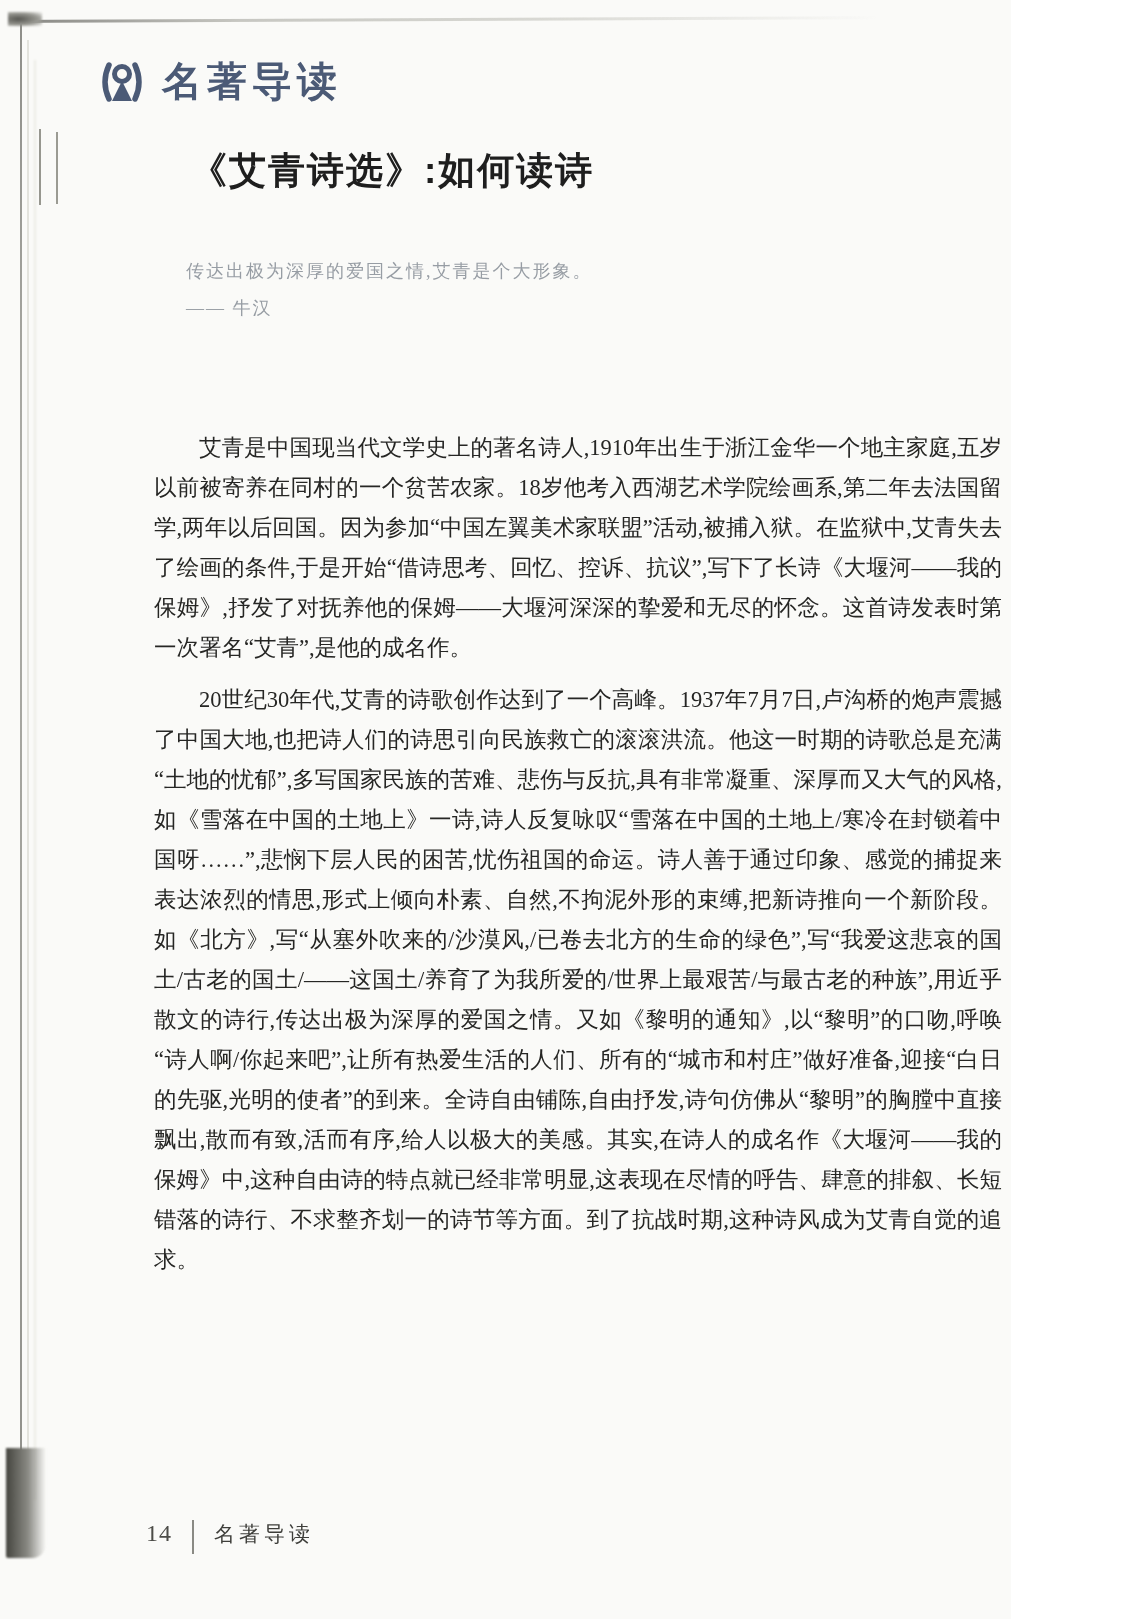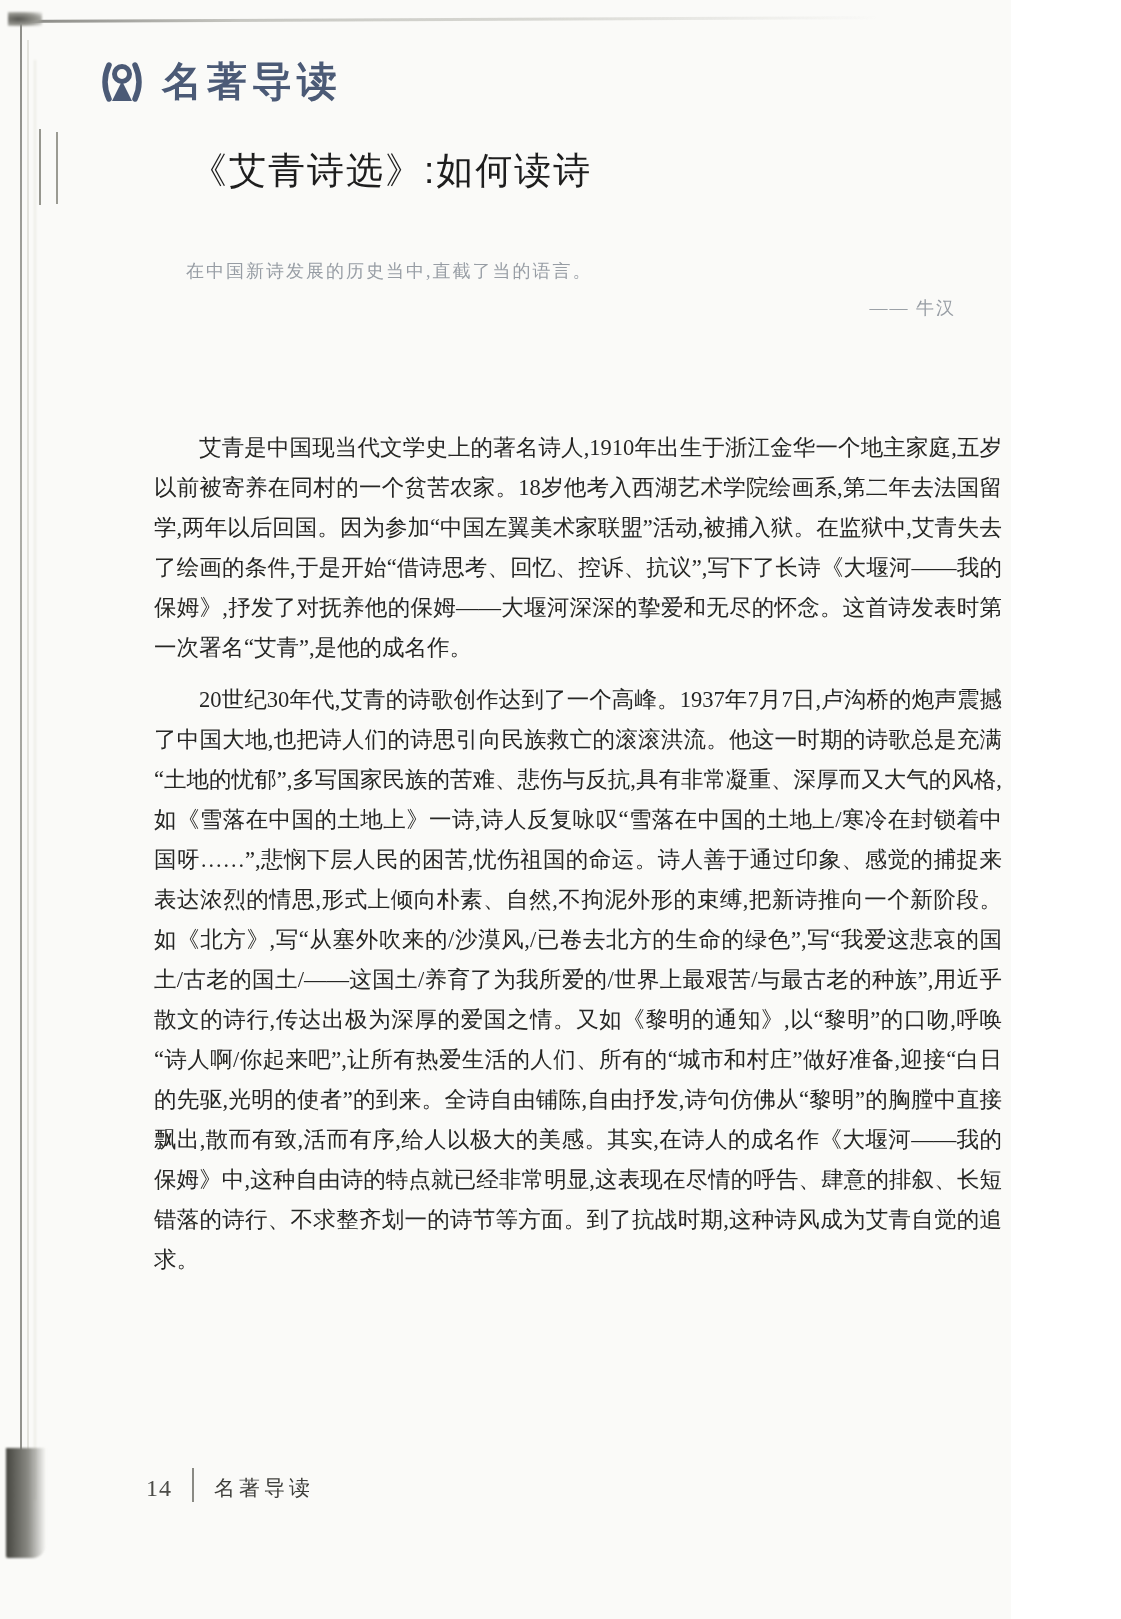--- a/index.html
+++ b/index.html
@@ -62,46 +62,46 @@
   .header .icon-wrap { width: 48px; height: 54px; }
   .section-label {
     font-family: "Liberation Sans", "DejaVu Sans", sans-serif;
     font-size: 40px; font-weight: bold; letter-spacing: 5px;
   }
 
   
   .doc-title {
     position: absolute; left: 190px; top: 146px;
     font-family: "Liberation Sans", "DejaVu Sans", sans-serif;
-    font-size: 37px; font-weight: normal; color: #1e1e1e; letter-spacing: 2px;
+    font-size: 37px; font-weight: bold; color: #1e1e1e; letter-spacing: 2px;
   }
 
   
   .epigraphs {
     position: absolute; left: 186px; top: 258px; width: 812px;
     color: #979da4;
     font-size: 18px; letter-spacing: 2px;
   }
   .epigraph-text { line-height: 26px; }
-  .epigraph-attr { text-align: right; margin-top: 12px; }
+  .epigraph-attr { text-align: left; margin-top: 12px; }
   .epigraph-attr.first { padding-right: 42px; }
   .epigraph-block + .epigraph-block { margin-top: 24px; }
 
   
   .body-text {
     position: absolute; left: 142px; top: 416px; width: 872px;
     font-size: 22.5px; line-height: 40px; color: #262624;
     text-align: justify;
   }
   .body-text p { text-indent: 2em; margin: 12px; }
 
   
   .footer {
-    position: absolute; left: 146px; top: 1468px;
-    display: flex; align-items: flex-end; gap: 20px;
+    position: absolute; left: 146px; top: 1520px;
+    display: flex; align-items: flex-start; gap: 20px;
     color: #454542;
   }
   .footer .page-number { font-size: 24px; letter-spacing: 1px; color: #4c4c48; }
   .footer .divider { width: 2px; height: 34px; background: #8a8a84; }
   .footer .footer-section { font-size: 21px; letter-spacing: 4px; color: #3e3e3a; }
 </style>
 </head>
 <body>
 
 <div class="page">
@@ -125,21 +125,21 @@
         <path d="M24 26 L14 46 L34 46 Z" fill="#4b5a76"></path>
       </svg>
     </span>
     <span class="section-label" style="color:#4b5a76">名著导读</span>
   </div>
 
   <h1 class="doc-title">《艾青诗选》:如何读诗</h1>
 
   <div class="epigraphs">
     <div class="epigraph-block">
-      <div class="epigraph-text">在中国新诗发展的历史当中,直截了当的语言。</div>
+      <div class="epigraph-text">传达出极为深厚的爱国之情,艾青是个大形象。</div>
       <div class="epigraph-attr first">—— 牛汉</div>
     </div>
   </div>
 
   <div class="body-text">
     <p>艾青是中国现当代文学史上的著名诗人,1910年出生于浙江金华一个地主家庭,五岁以前被寄养在同村的一个贫苦农家。18岁他考入西湖艺术学院绘画系,第二年去法国留学,两年以后回国。因为参加“中国左翼美术家联盟”活动,被捕入狱。在监狱中,艾青失去了绘画的条件,于是开始“借诗思考、回忆、控诉、抗议”,写下了长诗《大堰河——我的保姆》,抒发了对抚养他的保姆——大堰河深深的挚爱和无尽的怀念。这首诗发表时第一次署名“艾青”,是他的成名作。</p>
     <p>20世纪30年代,艾青的诗歌创作达到了一个高峰。1937年7月7日,卢沟桥的炮声震撼了中国大地,也把诗人们的诗思引向民族救亡的滚滚洪流。他这一时期的诗歌总是充满“土地的忧郁”,多写国家民族的苦难、悲伤与反抗,具有非常凝重、深厚而又大气的风格,如《雪落在中国的土地上》一诗,诗人反复咏叹“雪落在中国的土地上/寒冷在封锁着中国呀……”,悲悯下层人民的困苦,忧伤祖国的命运。诗人善于通过印象、感觉的捕捉来表达浓烈的情思,形式上倾向朴素、自然,不拘泥外形的束缚,把新诗推向一个新阶段。如《北方》,写“从塞外吹来的/沙漠风,/已卷去北方的生命的绿色”,写“我爱这悲哀的国土/古老的国土/——这国土/养育了为我所爱的/世界上最艰苦/与最古老的种族”,用近乎散文的诗行,传达出极为深厚的爱国之情。又如《黎明的通知》,以“黎明”的口吻,呼唤“诗人啊/你起来吧”,让所有热爱生活的人们、所有的“城市和村庄”做好准备,迎接“白日的先驱,光明的使者”的到来。全诗自由铺陈,自由抒发,诗句仿佛从“黎明”的胸膛中直接飘出,散而有致,活而有序,给人以极大的美感。其实,在诗人的成名作《大堰河——我的保姆》中,这种自由诗的特点就已经非常明显,这表现在尽情的呼告、肆意的排叙、长短错落的诗行、不求整齐划一的诗节等方面。到了抗战时期,这种诗风成为艾青自觉的追求。</p>
   </div>
 
   <div class="footer">

